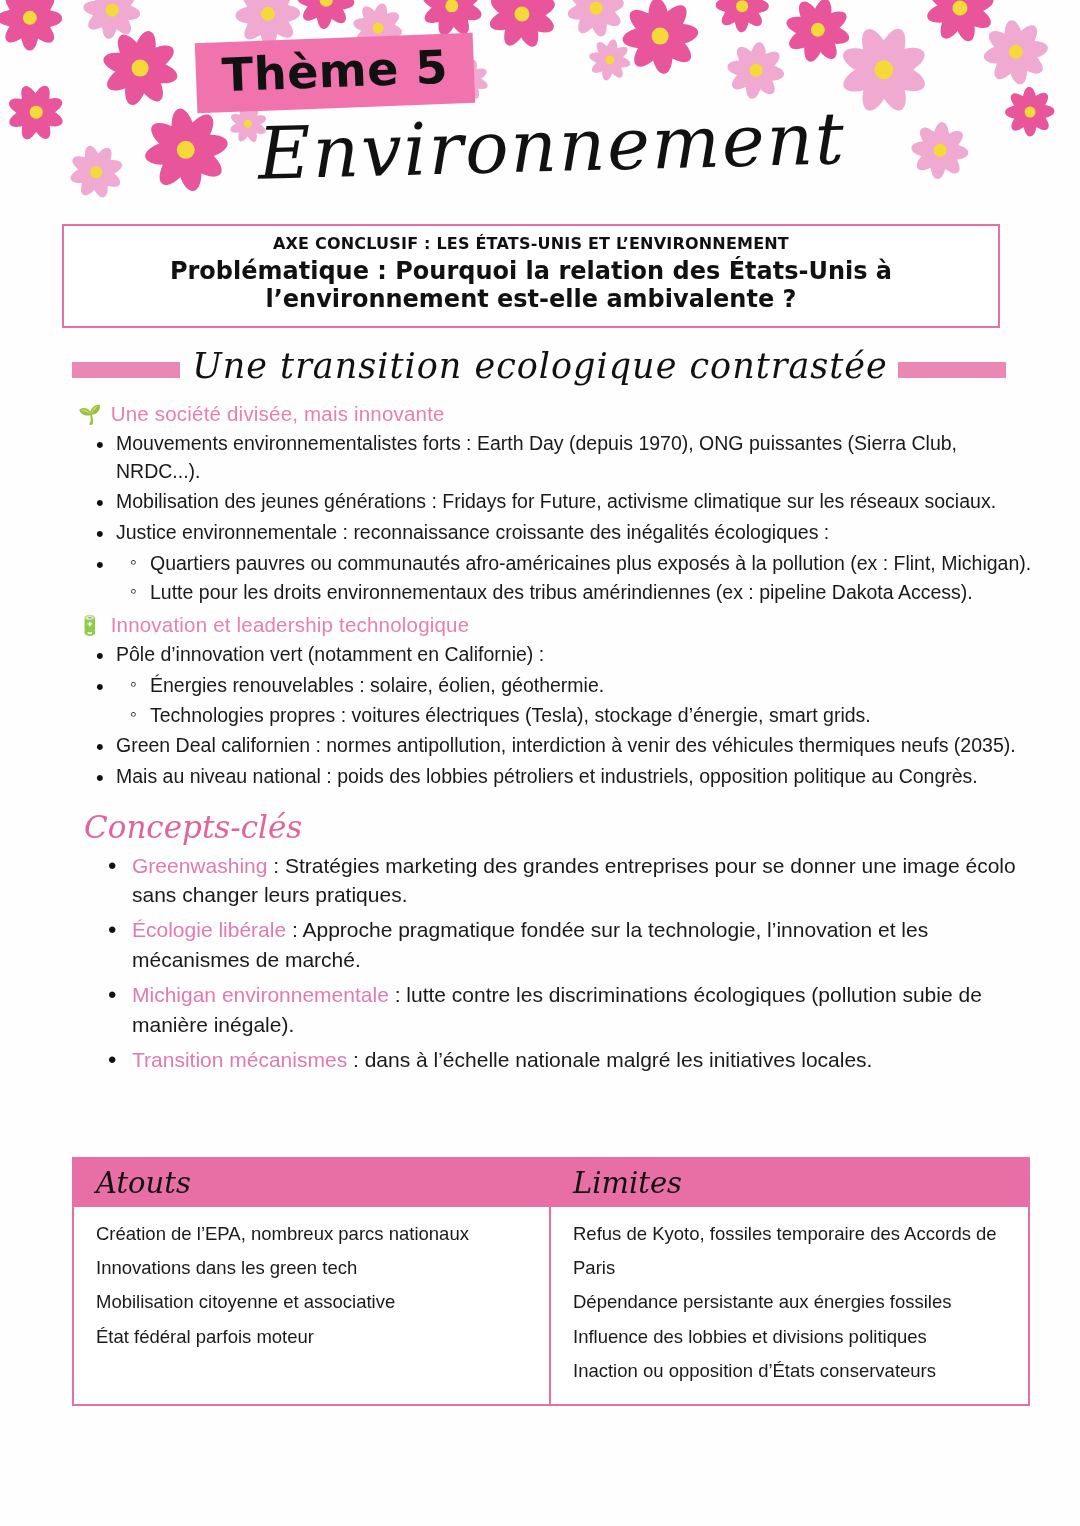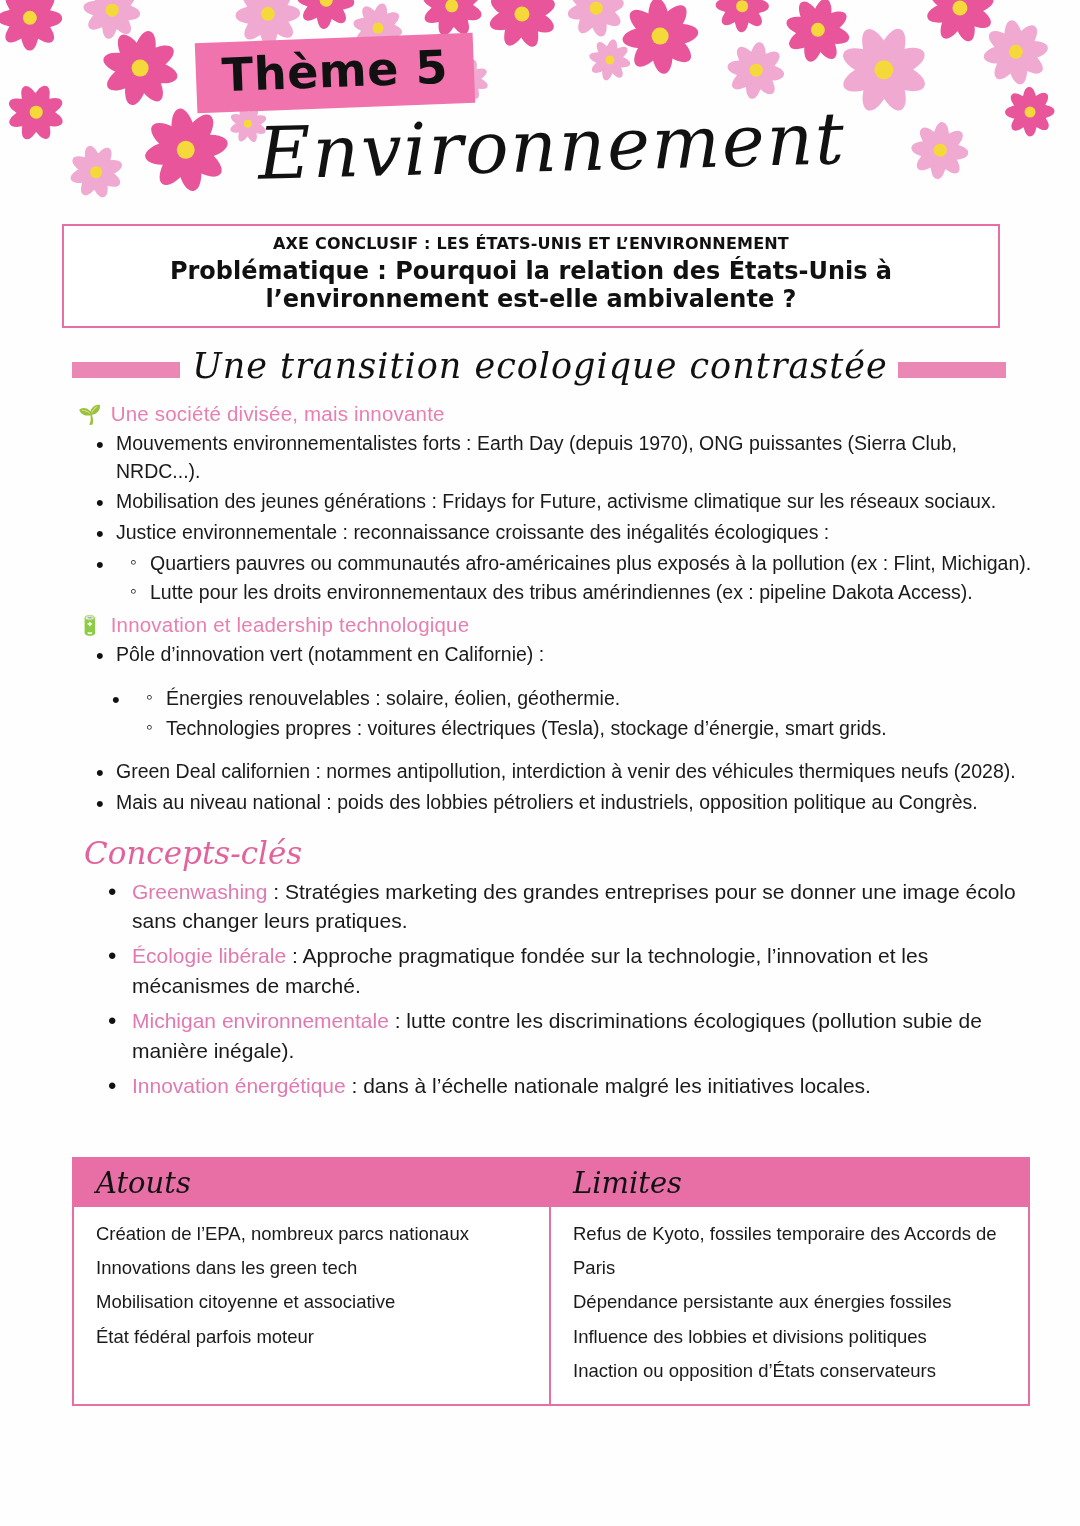--- a/index.html
+++ b/index.html
@@ -440,35 +440,35 @@
             <li>Lutte pour les droits environnementaux des tribus amérindiennes (ex : pipeline Dakota Access).</li>
           </ul>
         </li>
       </ul>
       <div class="sec-head">
         <span class="ico">🔋</span>
         <span class="lbl">Innovation et leadership technologique</span>
       </div>
       <ul class="lvl1">
         <li>Pôle d’innovation vert (notamment en Californie) :</li>
-        <li class="no-bullet" style="padding: 0px; margin: 16px;">
+        <li class="no-bullet" style="padding: 0px; margin: 0px;">
           <ul class="lvl2">
             <li>Énergies renouvelables : solaire, éolien, géothermie.</li>
             <li>Technologies propres : voitures électriques (Tesla), stockage d’énergie, smart grids.</li>
           </ul>
         </li>
-        <li>Green Deal californien : normes antipollution, interdiction à venir des véhicules thermiques neufs (2028).</li>
+        <li>Green Deal californien : normes antipollution, interdiction à venir des véhicules thermiques neufs (2035).</li>
         <li>Mais au niveau national : poids des lobbies pétroliers et industriels, opposition politique au Congrès.</li>
       </ul>
       <div class="concepts-title">Concepts-clés</div>
       <ul class="concepts">
         <li><span class="kw">Greenwashing</span><span> : Stratégies marketing des grandes entreprises pour se donner une image écolo sans changer leurs pratiques.</span></li>
         <li><span class="kw">Écologie libérale</span><span> : Approche pragmatique fondée sur la technologie, l’innovation et les mécanismes de marché.</span></li>
         <li><span class="kw">Michigan environnementale</span><span> : lutte contre les discriminations écologiques (pollution subie de manière inégale).</span></li>
-        <li><span class="kw">Innovation énergétique</span><span> : dans à l’échelle nationale malgré les initiatives locales.</span></li>
+        <li><span class="kw">Transition mécanismes</span><span> : dans à l’échelle nationale malgré les initiatives locales.</span></li>
       </ul>
     </div>
 
   <div class="tbl">
     <div class="tbl-col left">
       <div class="tbl-head">
         <span>Atouts</span>
       </div>
       <div class="tbl-body" id="col1">
           <div>Création de l’EPA, nombreux parcs nationaux</div>

